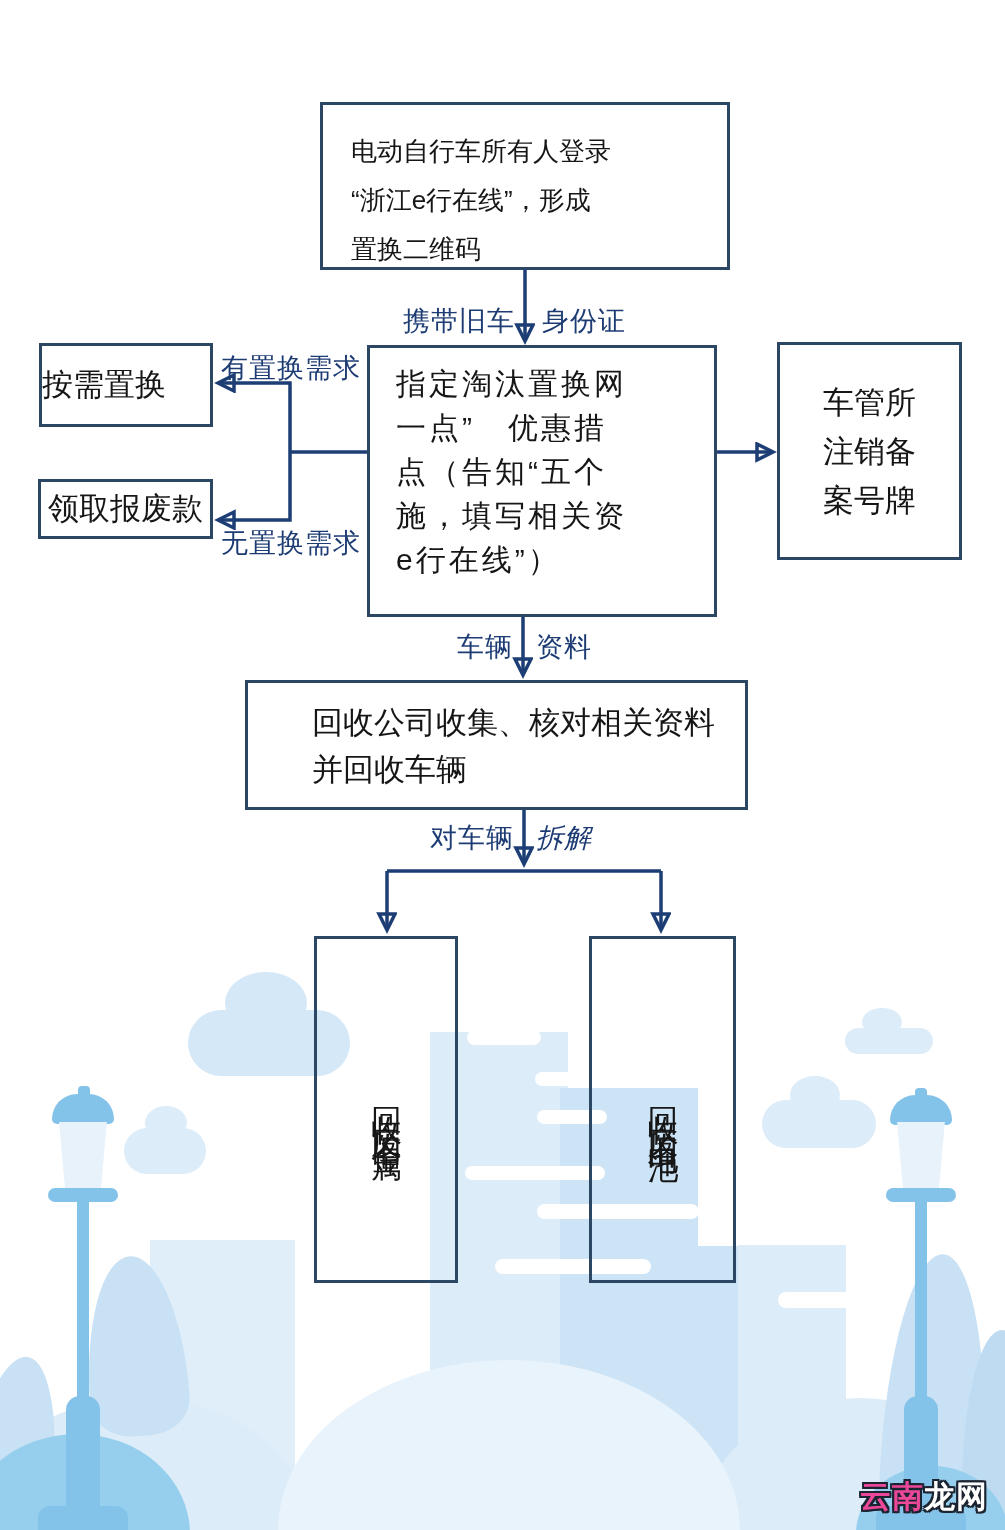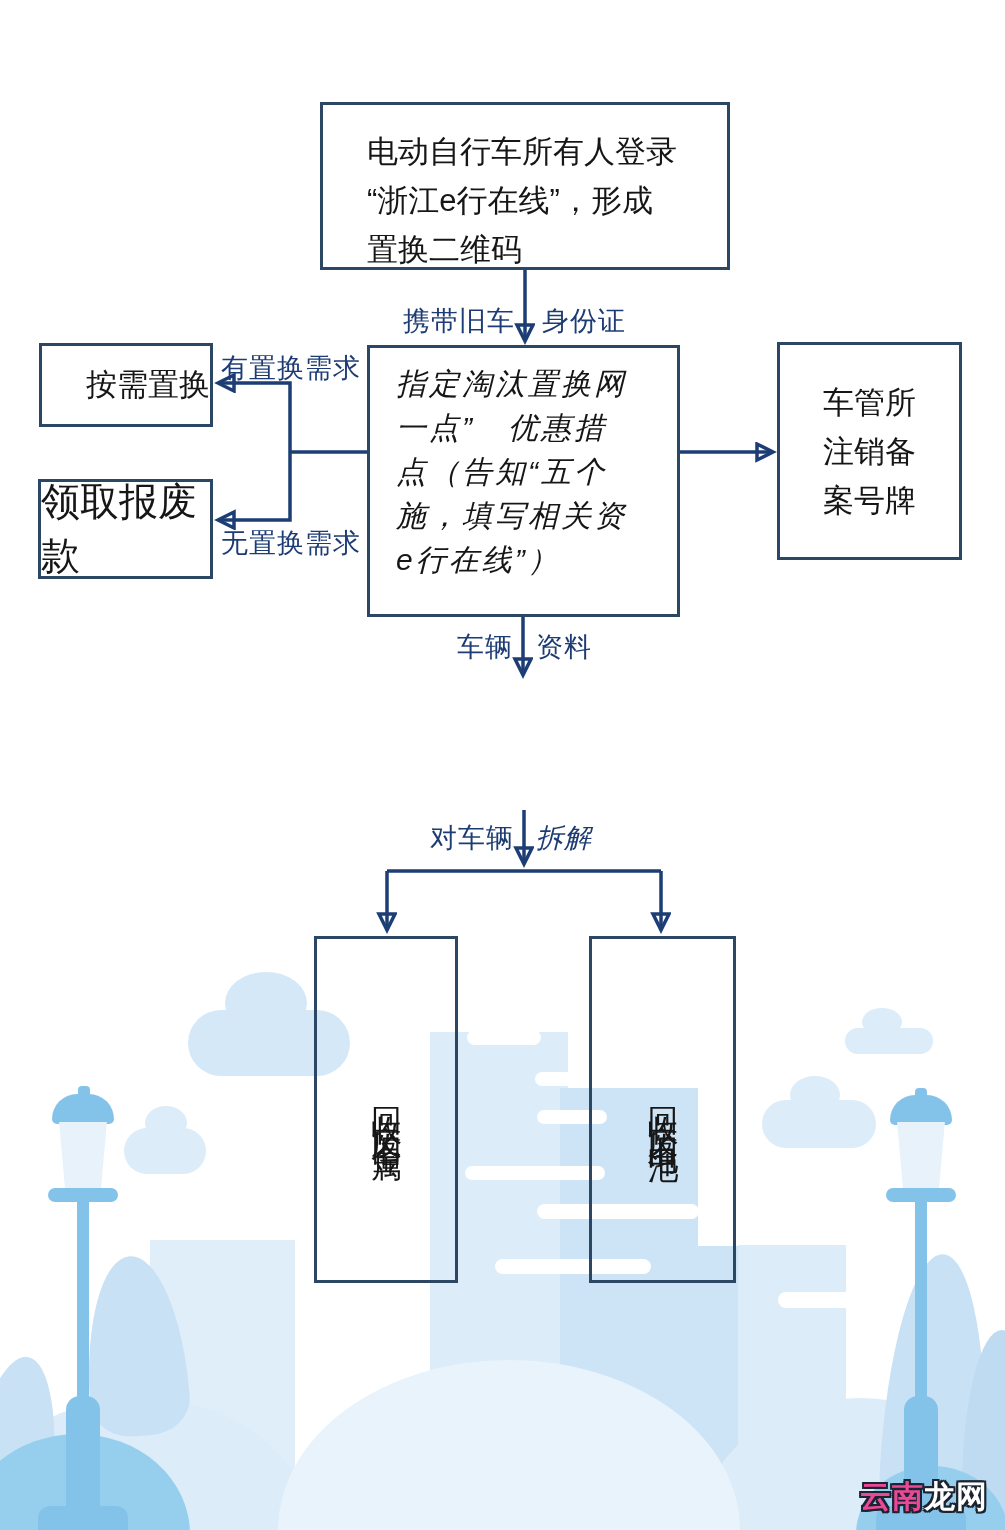--- a/index.html
+++ b/index.html
@@ -13,24 +13,24 @@
   .pill{border-radius:999px;}
   .bump{border-radius:50%;}
   .dome{border-radius:50% 50% 0 0 / 100% 100% 0 0;}
   .petal{border-radius:50% 50% 42% 42% / 80% 80% 20% 20%;}
   
   .node{
     position:absolute;box-sizing:border-box;border:3px solid #2b4764;
     background:#ffffff;color:#161616;z-index:30;
   }
   .node.transparent{background:transparent;}
-  #node-login{left:320px;top:102px;width:410px;height:168px;font-size:31px;line-height:49px;padding:22px 0 0 44px;}
-  #node-network{left:367px;top:345px;width:313px;height:272px;font-size:30px;line-height:44px;padding:14px 0 1px 26px;letter-spacing:3px;font-style:italic;}
-  #node-exchange{left:39px;top:343px;width:174px;height:84px;display:flex;align-items:center;justify-content:flex-end;font-size:31px;}
-  #node-scrap{left:38px;top:479px;width:175px;height:100px;display:flex;align-items:center;justify-content:center;font-size:39px;}
+  #node-login{left:320px;top:102px;width:410px;height:168px;font-size:26px;line-height:49px;padding:22px 0 0 28px;}
+  #node-network{left:367px;top:345px;width:350px;height:272px;font-size:30px;line-height:44px;padding:14px 0 1px 26px;letter-spacing:3px;}
+  #node-exchange{left:39px;top:343px;width:174px;height:84px;display:flex;align-items:center;justify-content:flex-start;font-size:31px;}
+  #node-scrap{left:38px;top:479px;width:175px;height:60px;display:flex;align-items:center;justify-content:center;font-size:31px;}
   #node-dmv{left:777px;top:342px;width:185px;height:218px;display:flex;align-items:center;justify-content:center;text-align:center;font-size:31px;line-height:49px;}
   #node-company{left:245px;top:680px;width:503px;height:130px;font-size:31px;line-height:47px;padding:16px 0 0 64px;}
   #node-metal{left:314px;top:936px;width:144px;height:347px;display:flex;}
   #node-battery{left:589px;top:936px;width:147px;height:347px;display:flex;}
   .vtext{
     writing-mode:vertical-rl;text-orientation:upright;
     font-size:31px;letter-spacing:9px;margin:auto;color:#161616;
   }
   .connectors{position:absolute;left:0;top:0;z-index:20;}
   .connectors path{stroke:#1d3e75;stroke-width:3.5;fill:none;}
@@ -160,20 +160,24 @@
   </div>
 
   <div class="node" id="node-dmv">
     <div>
       <div>车管所</div>
       <div>注销备</div>
       <div>案号牌</div>
     </div>
   </div>
 
+  <div class="node" id="node-company">
+    <div>回收公司收集、核对相关资料</div>
+    <div>并回收车辆</div>
+  </div>
 
   <div class="node transparent" id="node-metal">
     <div class="vtext">回收废旧金属</div>
   </div>
 
   <div class="node transparent" id="node-battery">
     <div class="vtext">回收废旧电池</div>
   </div>
 
   <div id="watermark">

